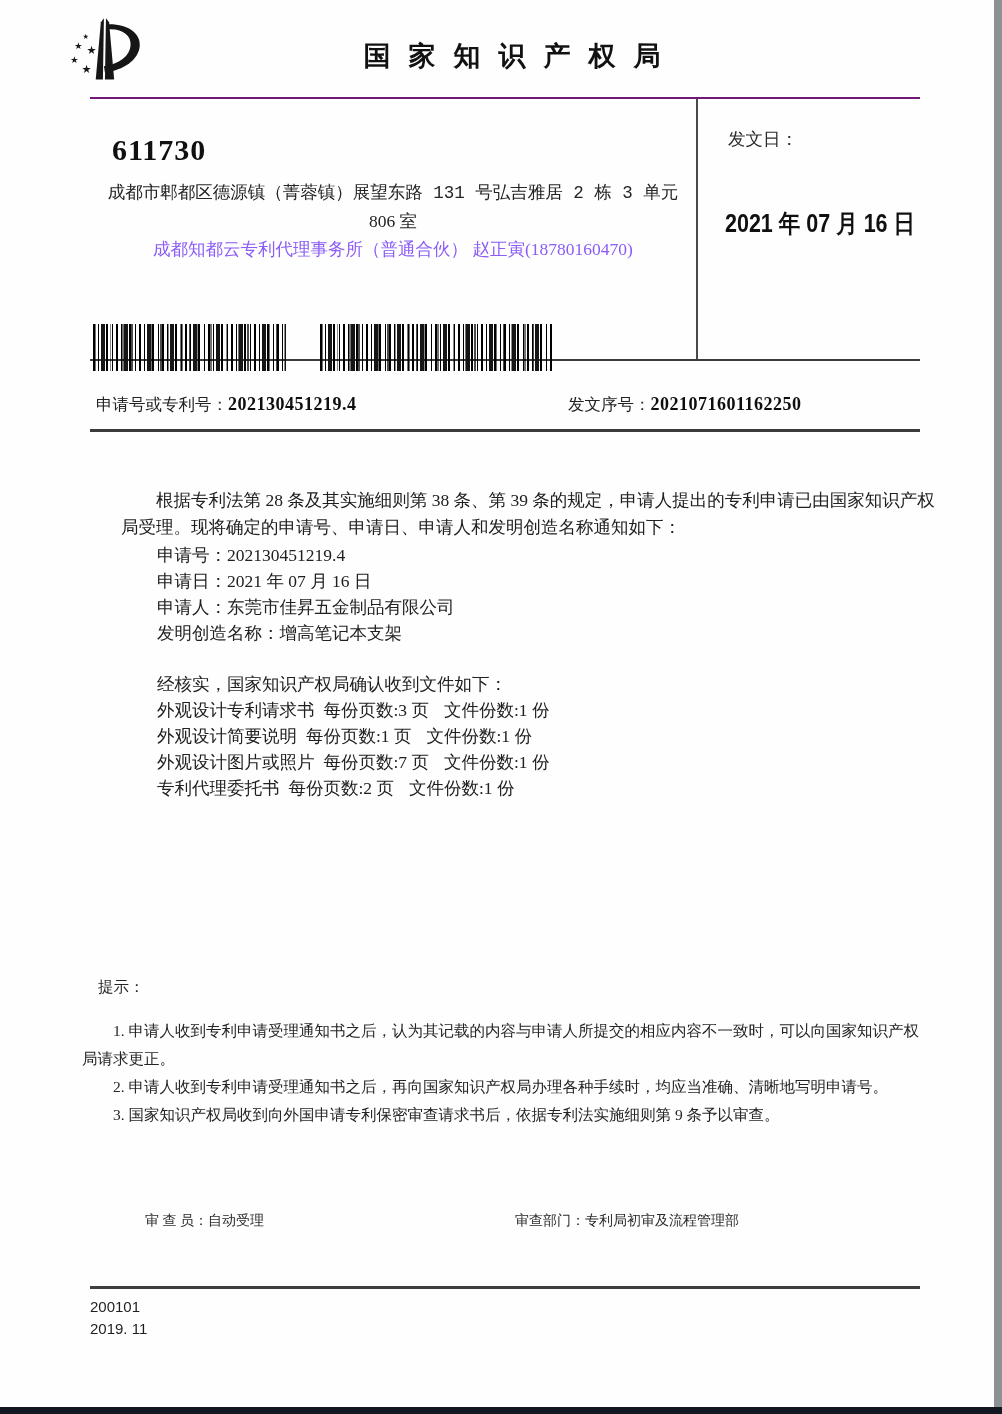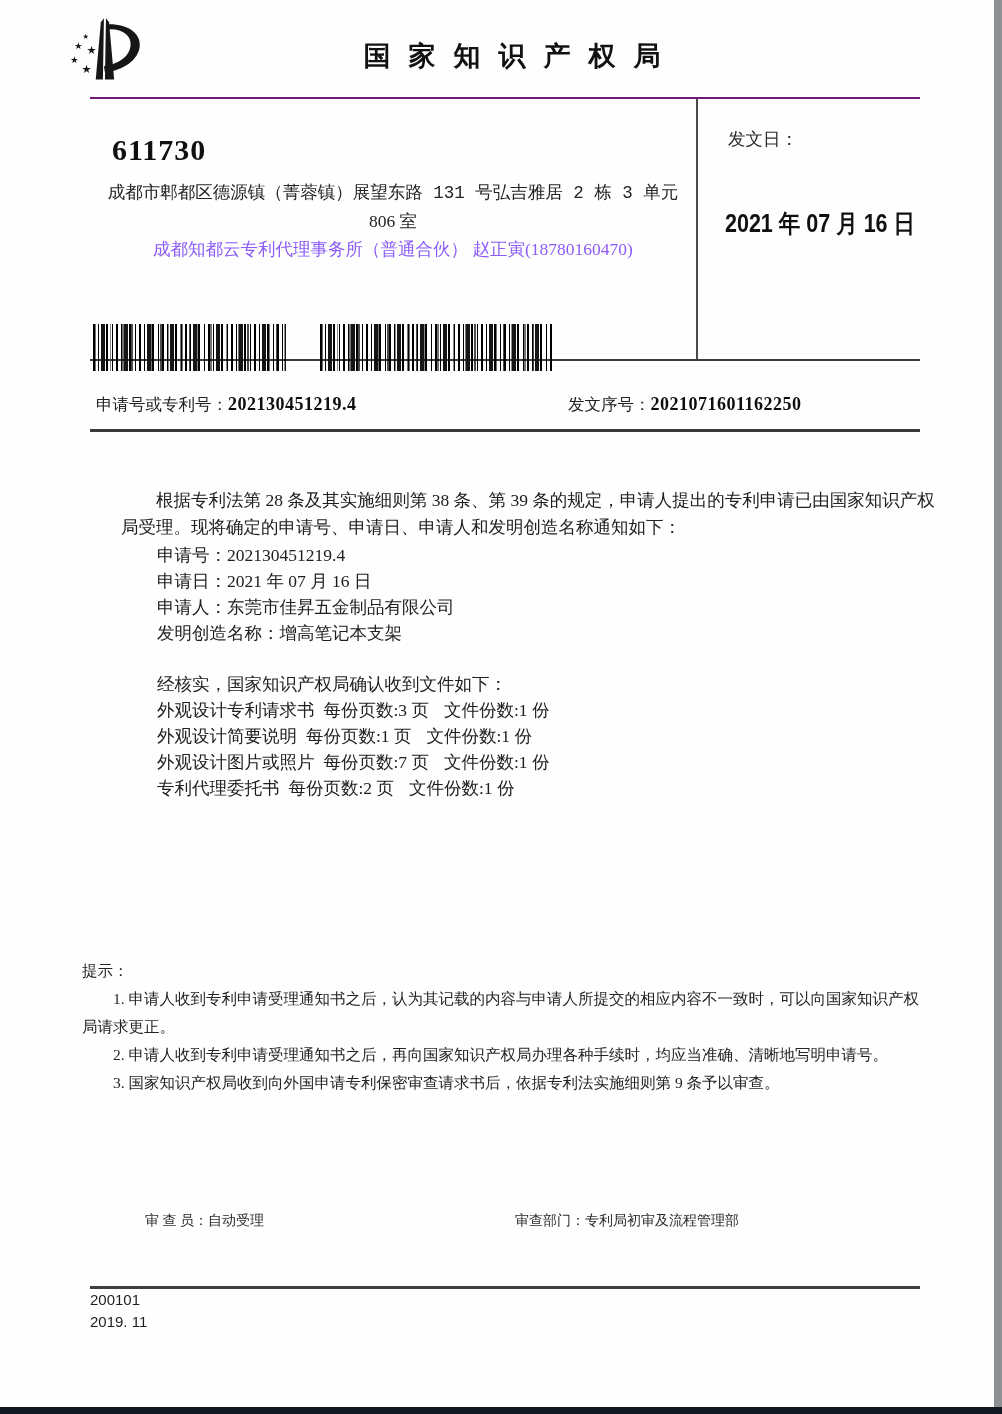--- a/index.html
+++ b/index.html
@@ -69,32 +69,32 @@
   .fields{padding-left:36px;margin-top:1px;}
   .fields .frow{line-height:26px;}
   .gap{height:25px;}
   .received{padding-left:36px;}
   .received .rrow{line-height:26px;white-space:nowrap;}
   .doc-pages{margin-left:9px;}
   .doc-copies{margin-left:15px;}
 
   
   .tips-block{position:absolute;left:82px;top:957px;width:842px;font-size:15.5px;line-height:28px;color:#242424;}
-  .tips-heading{margin:0;}
+  .tips-heading{margin:16px;}
   .tip{margin:0;text-indent:2em;}
 
   
   .signoff{position:absolute;left:90px;top:1212px;width:830px;height:30px;font-size:14px;color:#2a2a2a;}
   .examiner{position:absolute;left:55px;top:0;white-space:nowrap;}
   .department{position:absolute;left:425px;top:0;white-space:nowrap;}
 
   
   .footer{
     position:absolute;left:90px;top:1286px;width:830px;
-    border-top:3px solid #3f3f3f;box-sizing:border-box;
+    border-top:3px solid #3f3f3f;padding-top:7px;box-sizing:border-box;
     display:flex;font-family:"Liberation Sans","DejaVu Sans",sans-serif;
     font-size:15px;line-height:22px;color:#1f1f1f;justify-content:flex-end;
   }
   .codes{width:94px;flex:none;}
   .ftext{flex:1;padding-right:6px;}
 </style>
 </head>
 <body>
 
 <div class="page">

